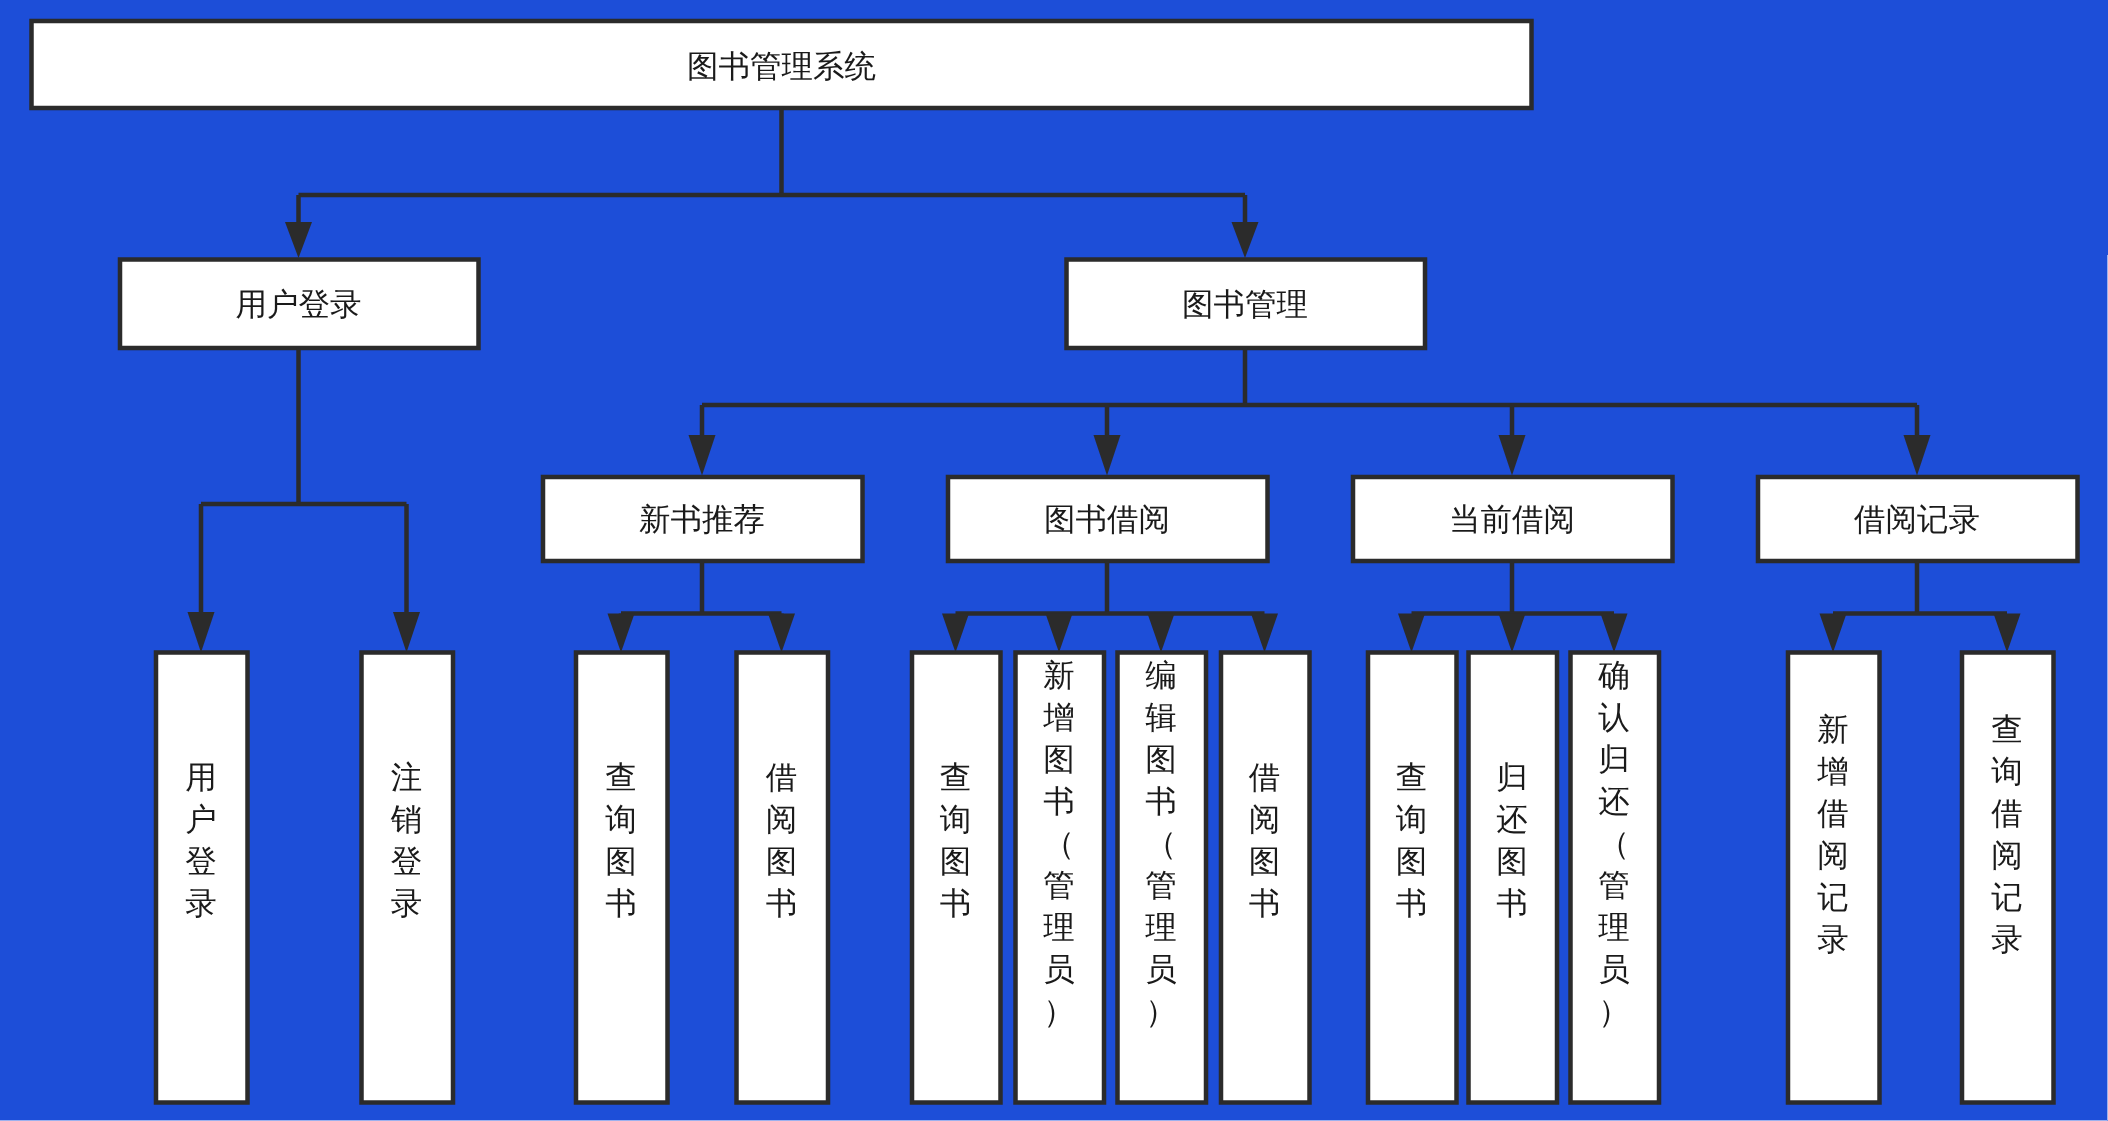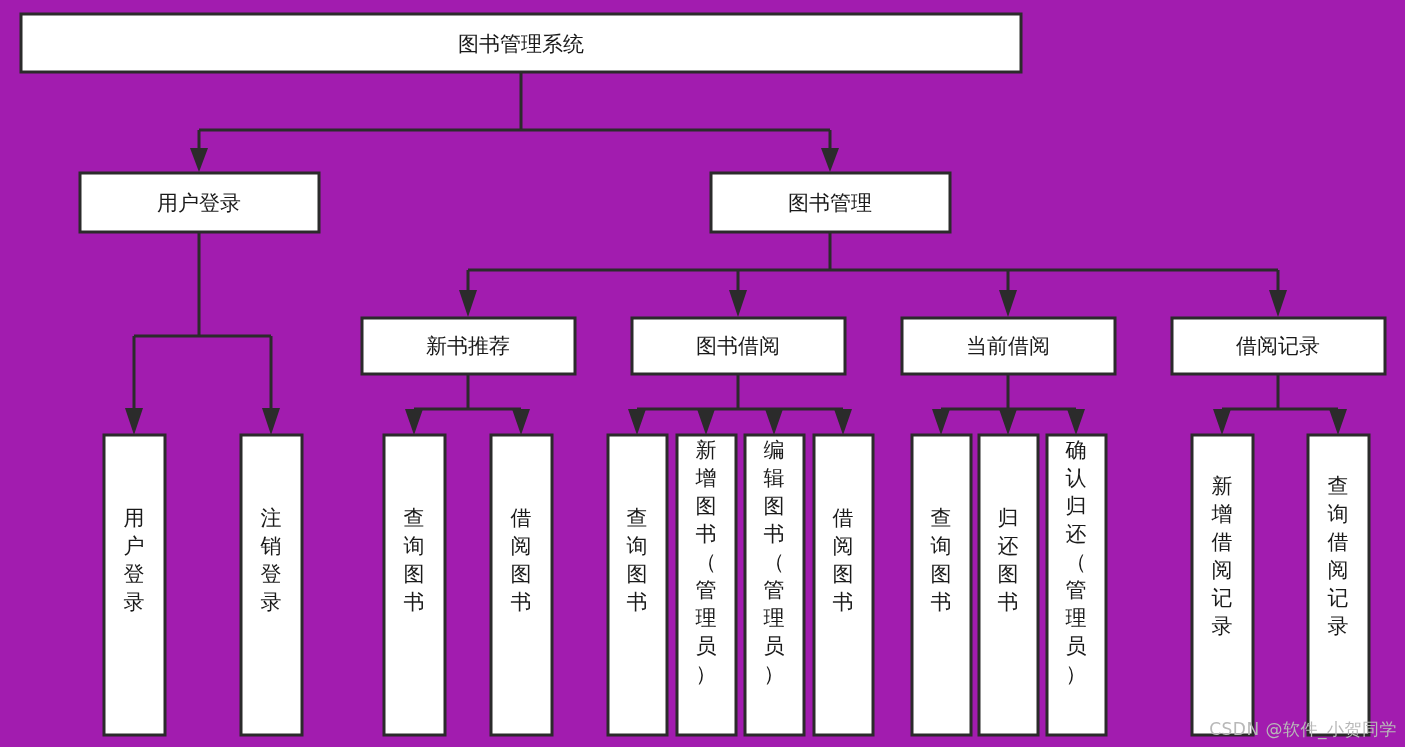--- a/index.html
+++ b/index.html
@@ -8,21 +8,21 @@
     padding: 0;
     background: #ffffff;
   }
   body {
     font-family: "DejaVu Sans", "Liberation Sans", sans-serif;
   }
   #diagram-root {
     position: relative;
     width: 1405px;
     height: 747px;
-    background: #a21caf;
+    background: #1d4ed8;
     overflow: hidden;
   }
   svg.flow-canvas {
     position: absolute;
     left: 0;
     top: 0;
     width: 1405px;
     height: 747px;
     display: block;
   }
@@ -237,15 +237,14 @@
       <text class="node-label-vertical" x="1222" y="493"><tspan x="1222" y="493">新</tspan><tspan x="1222" y="521">增</tspan><tspan x="1222" y="549">借</tspan><tspan x="1222" y="577">阅</tspan><tspan x="1222" y="605">记</tspan><tspan x="1222" y="633">录</tspan></text>
     </g>
 
     <g>
       <rect class="node-rect-leaf" x="1308" y="435" width="61" height="300"></rect>
       <text class="node-label-vertical" x="1338" y="493"><tspan x="1338" y="493">查</tspan><tspan x="1338" y="521">询</tspan><tspan x="1338" y="549">借</tspan><tspan x="1338" y="577">阅</tspan><tspan x="1338" y="605">记</tspan><tspan x="1338" y="633">录</tspan></text>
     </g>
 
   </svg>
 
-  <div class="watermark-text">CSDN @软件_小贺同学</div>
 
 </div>
 
 </body></html>

